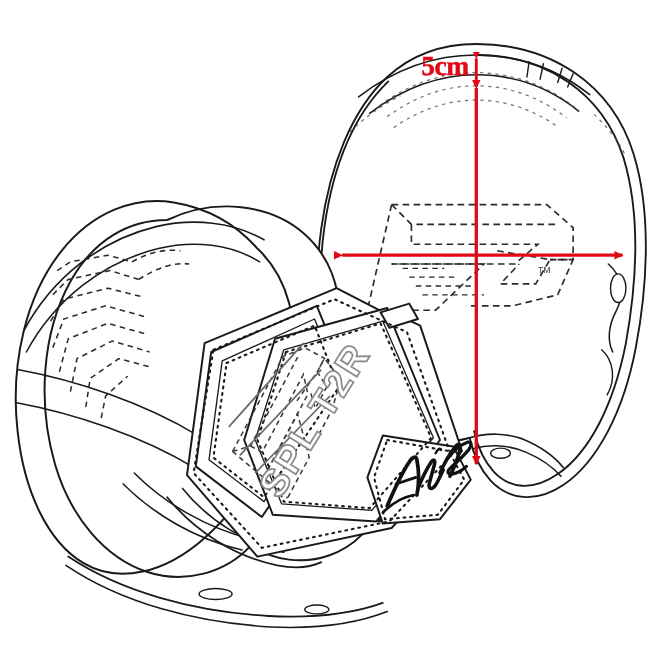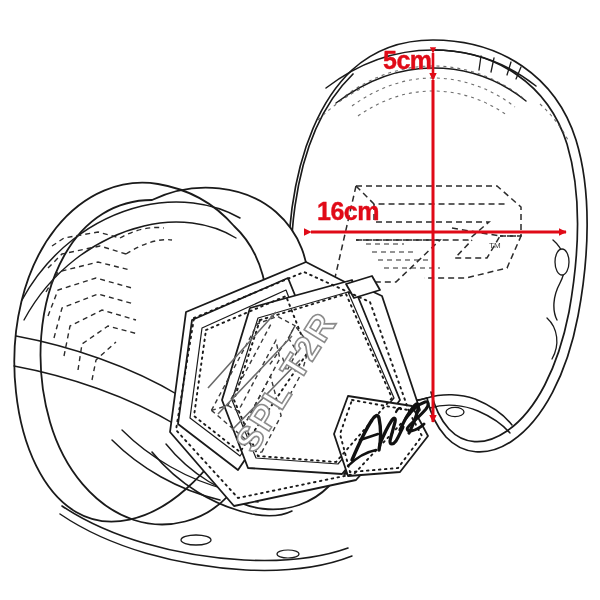--- a/index.html
+++ b/index.html
@@ -15,21 +15,21 @@
   .dimlabel{
     position:absolute;
     font-family:"Liberation Sans", sans-serif;
     font-weight:bold;
     color:#e00a17;
     white-space:nowrap;
     letter-spacing:-0.5px;
     line-height:1;
     -webkit-text-stroke:0.4px #e00a17;
   }
-  #lab5{left:383px;top:48px;font-size:25px;}
+  #lab5{left:383px;top:48px;font-size:25px;font-family:Liberation Serif, serif;}
   #lab20{left:443px;top:82px;font-size:25px;}
   #lab16{left:317px;top:199px;font-size:25px;}
 </style>
 </head>
 <body>
 
 <div id="stage">
 
   <svg id="art" viewBox="0 0 600 600" xmlns="http://www.w3.org/2000/svg">
 
@@ -215,15 +215,14 @@
 
       <line x1="433" y1="80" x2="433" y2="422" marker-start="url(#ah)" marker-end="url(#ah)"></line>
 
       <line x1="311" y1="232" x2="566" y2="232" marker-start="url(#ah)" marker-end="url(#ah)"></line>
     </g>
   </svg>
 
   <div class="dimlabel" id="lab5">5cm</div>
 
 
-  <div class="dimlabel" id="lab16">16cm</div>
 
 </div>
 
 </body></html>

